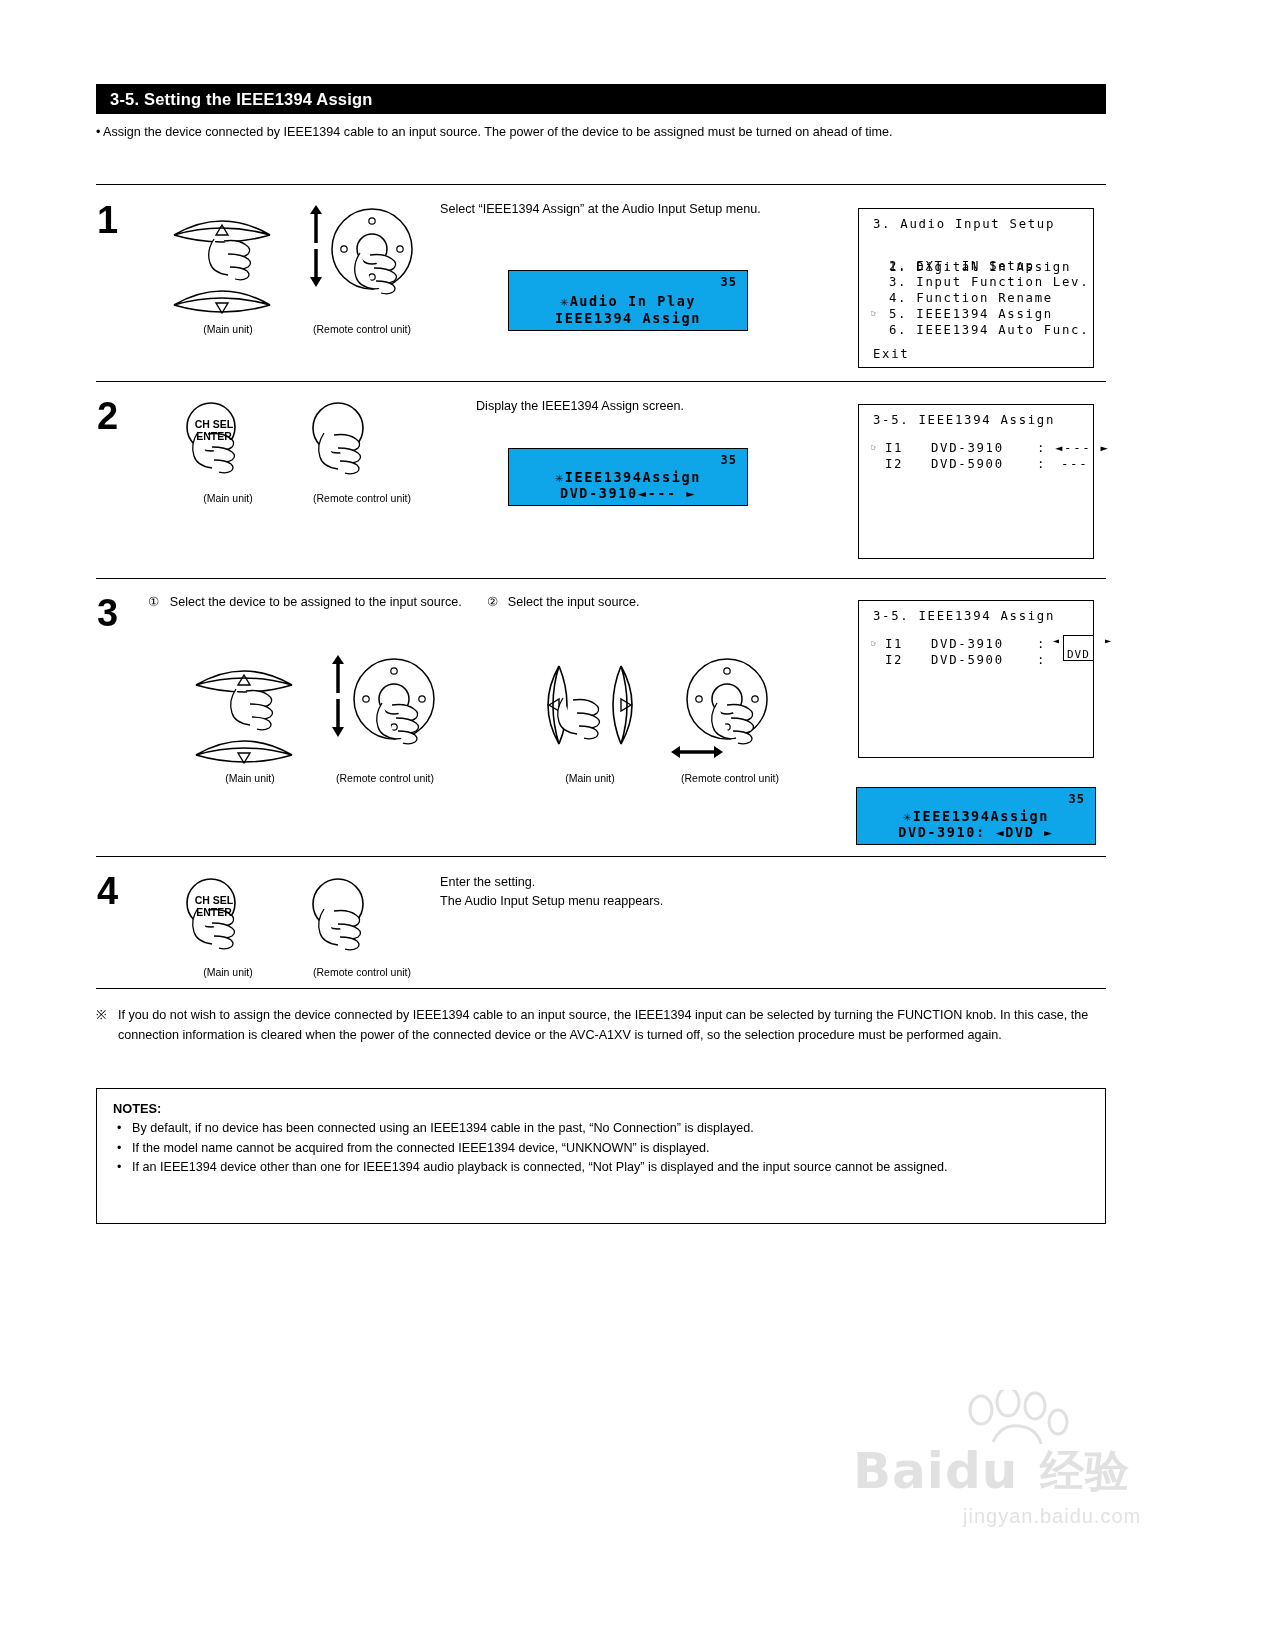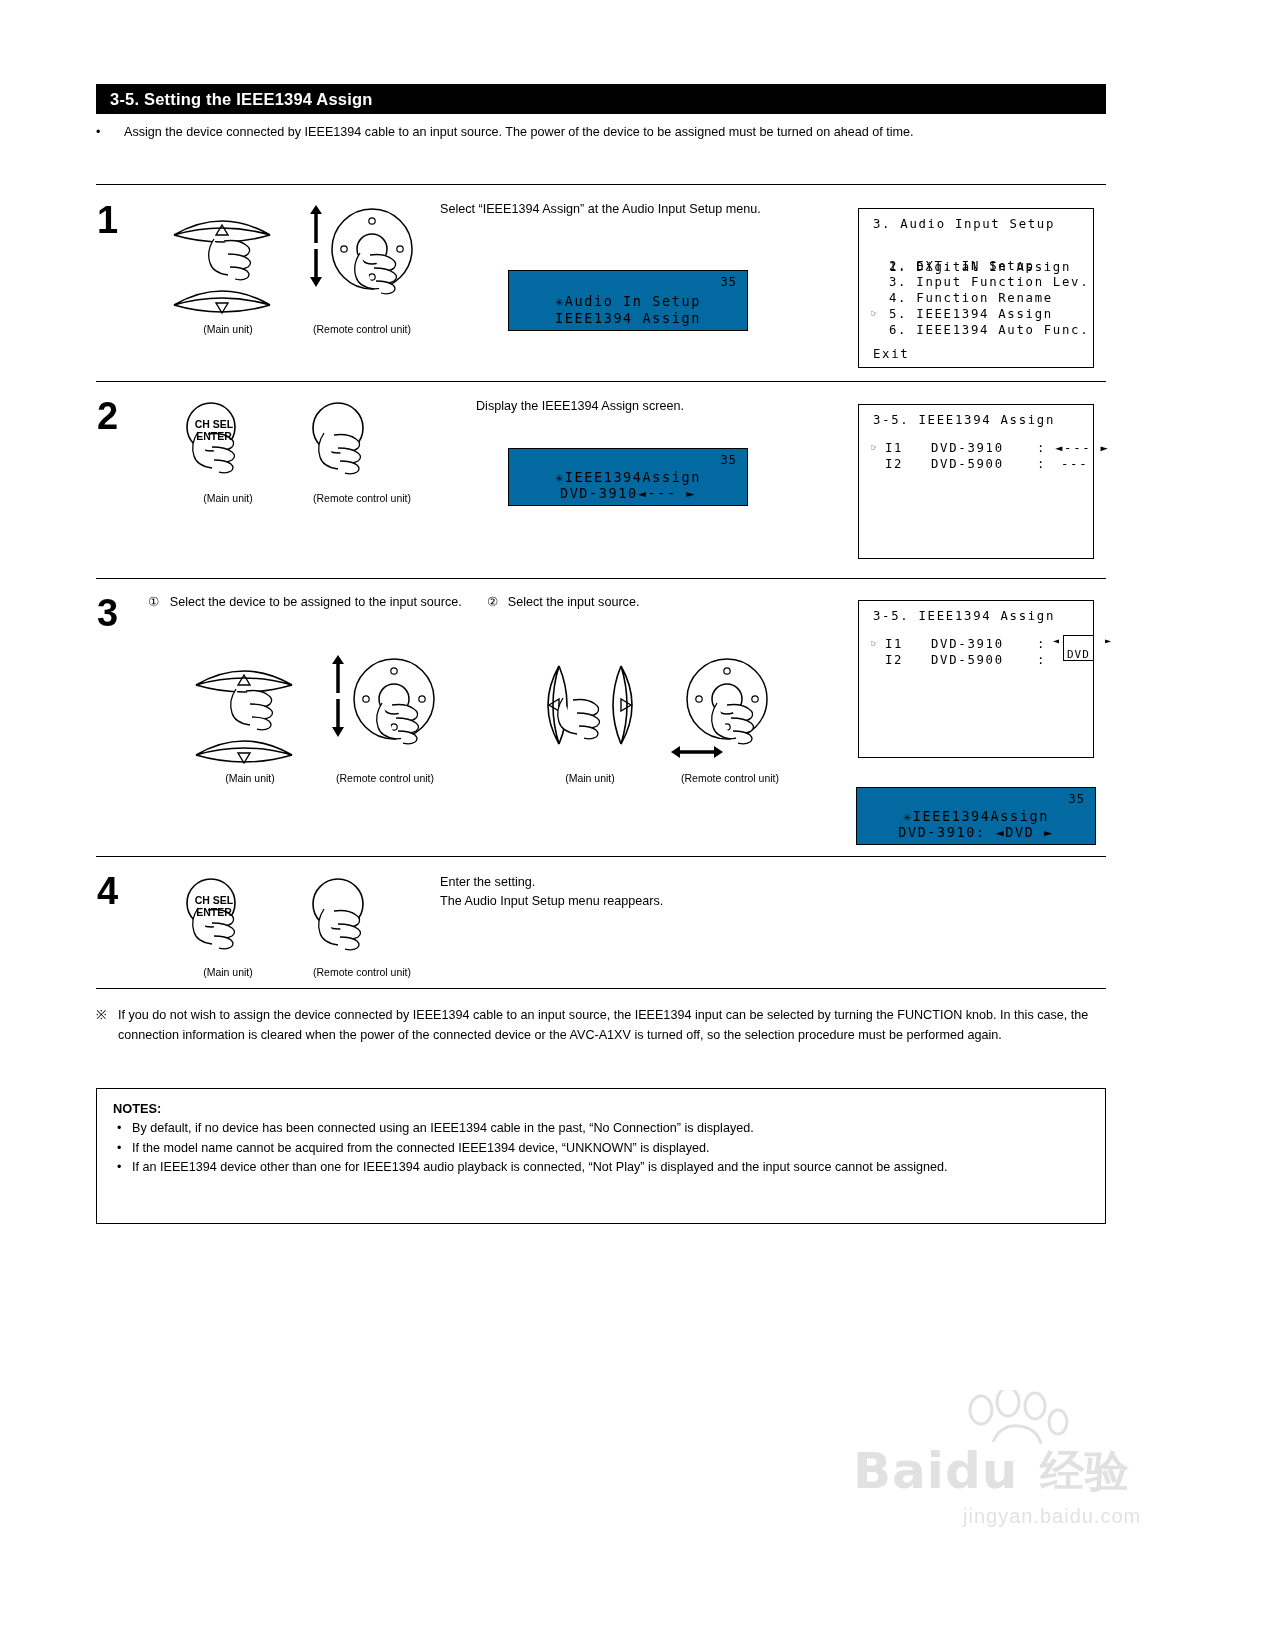--- a/index.html
+++ b/index.html
@@ -47,21 +47,21 @@
     font-size: 12.6px;
     line-height: 17px;
   }
   .intro .bullet {
     position: absolute;
     left: 0;
     top: 0;
   }
   .intro .txt {
     display: block;
-    margin-left: 28px;
+    margin-left: 7px;
   }
 
   
   .hr {
     position: absolute;
     background: #000;
     height: 1px;
   }
 
   
@@ -84,22 +84,23 @@
   .instr {
     position: absolute;
     font-size: 12.6px;
     line-height: 18px;
   }
 
   
   .lcd {
     position: absolute;
     border: 1.6px solid #000;
-    background: #0369a1;
+    background: #0ea5e9;
     box-sizing: border-box;
+    font-weight: bold;
   }
   .lcd .page-no {
     position: absolute;
     right: 10px;
     top: 4px;
     font-family: "DejaVu Sans Mono", monospace;
     font-size: 12px;
     letter-spacing: 1px;
   }
   .lcd .l1, .lcd .l2 {
@@ -294,21 +295,21 @@
       <path d="M76,76 q12,0 17,4 q4,4 0,7 q-5,3 -12,1" fill="#fff" stroke="#000" stroke-width="1.3"></path>
       <path d="M60,48 q-8,12 -4,24 q3,10 18,12" fill="#fff" stroke="#000" stroke-width="1.3"></path>
     </svg>
   </div>
   <div class="cap" style="left:292px; top:323px; width:140px;">(Remote control unit)</div>
 
   <div class="instr" style="left:440px; top:200px; width:385px;">Select “IEEE1394 Assign” at the Audio Input Setup menu.</div>
 
   <div class="lcd" style="left:508px; top:270px; width:240px; height:61px;">
     <span class="page-no">35</span>
-    <span class="l1" style="top:22px;">✳Audio In Setup</span>
+    <span class="l1" style="top:22px;">✳Audio In Play</span>
     <span class="l2" style="top:39px;">IEEE1394 Assign</span>
   </div>
 
   <div class="osd" style="left:858px; top:208px; width:236px; height:160px;">
     <span class="osd-title">3. Audio Input Setup</span>
     <span class="osd-line" style="top:51px;">1. Digital In Assign</span>
     <span class="osd-line" style="top:50px;">2. EXT. IN Setup</span>
     <span class="osd-line" style="top:66px;">3. Input Function Lev.</span>
     <span class="osd-line" style="top:82px;">4. Function Rename</span>
     <span class="osd-line" style="top:98px;">5. IEEE1394 Assign</span>

